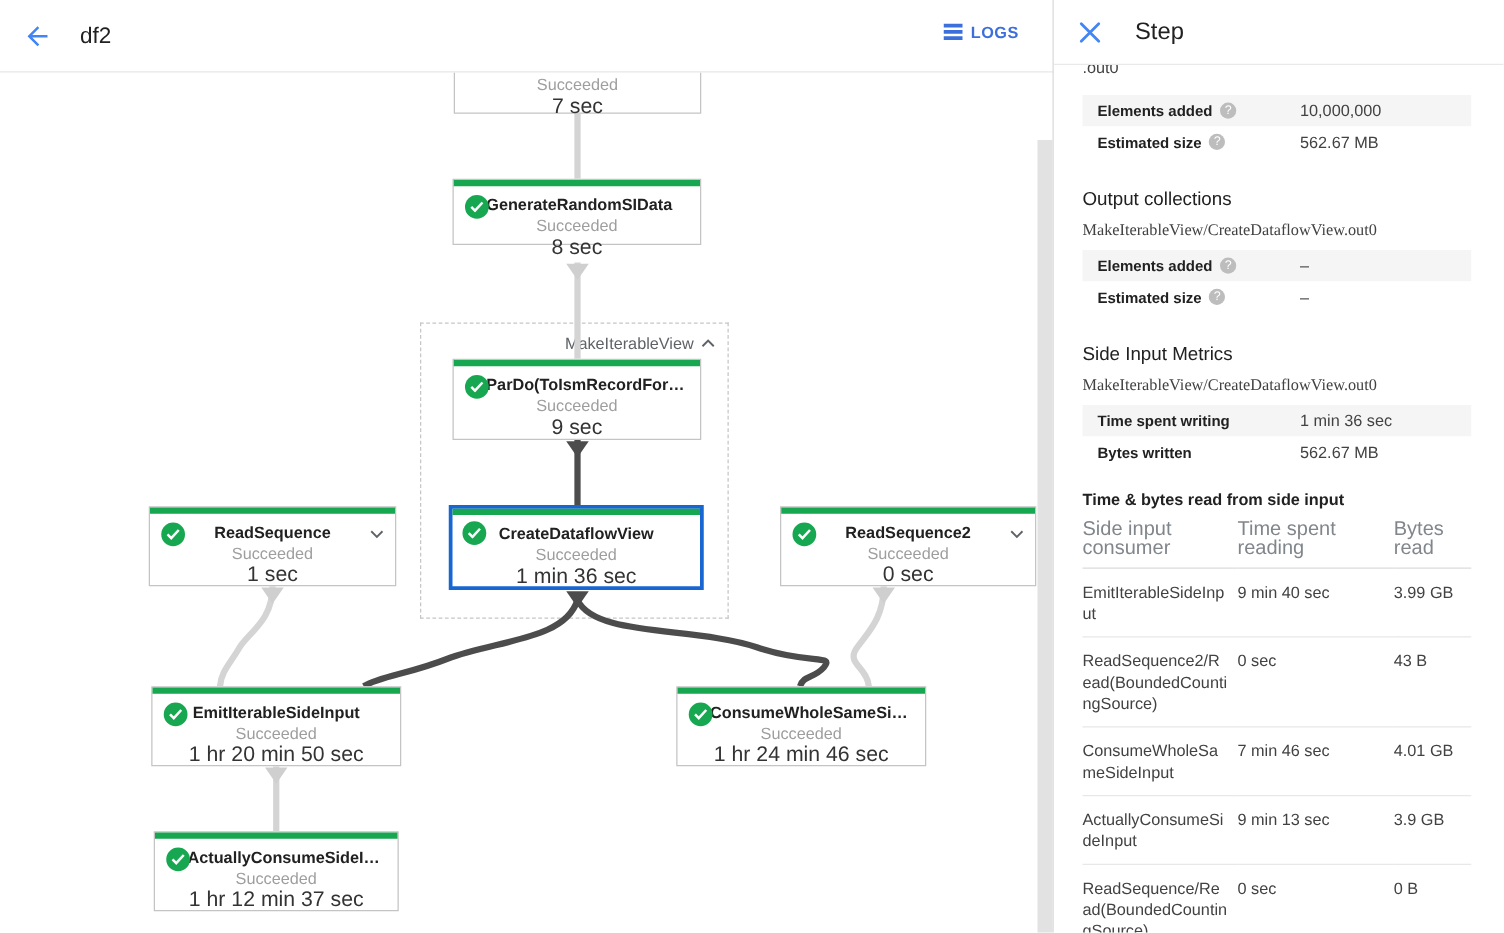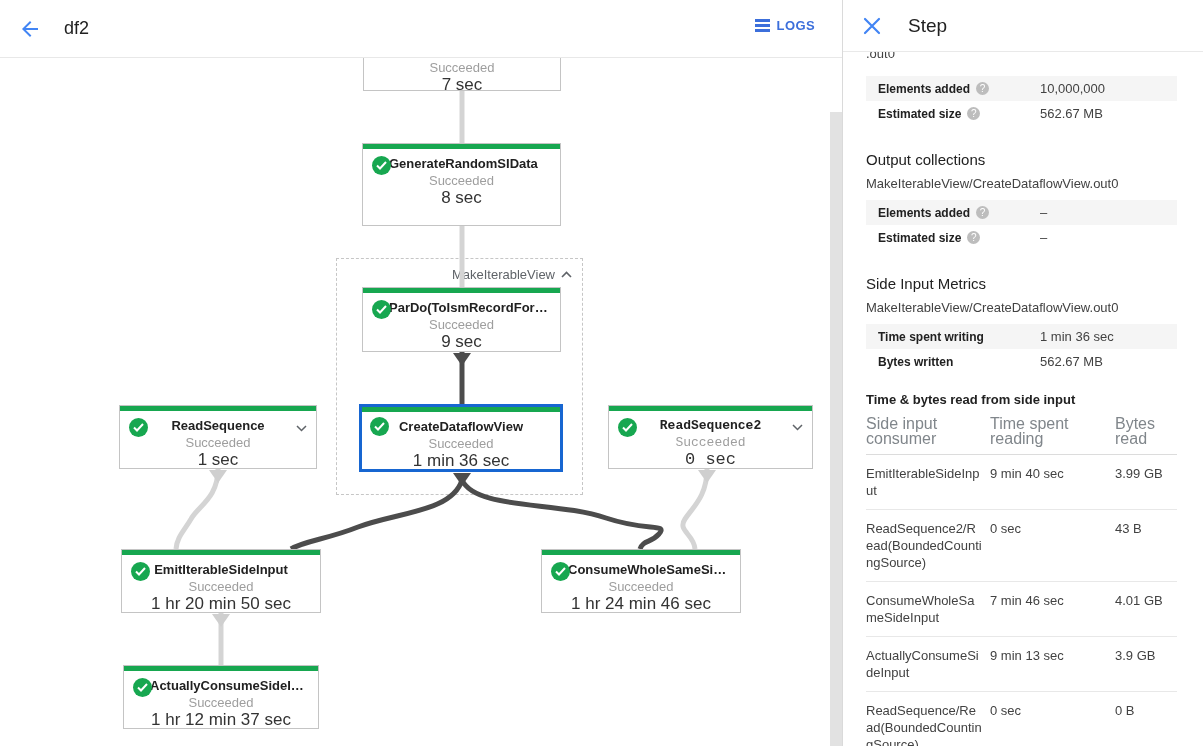--- a/index.html
+++ b/index.html
@@ -50,21 +50,21 @@
 
   .mrow { position:relative; height:25px; display:flex; align-items:center; font-size:12px; }
   .mrow.shaded { background:#f5f5f5; }
   .mlabel { font-weight:bold; color:#212121; margin-left:12px; }
   .help-icon { width:13px; height:13px; border-radius:50%; background:#bdbdbd; color:#fff; font-size:10px;
                line-height:13px; text-align:center; margin-left:6px; cursor:pointer; }
   .help-icon::after { content:"?"; }
   .mvalue { position:absolute; left:174px; font-size:13px; color:#424242; font-weight:normal; }
 
   .section-heading { font-size:15px; color:#212121; line-height:20px; margin-top:24px; }
-  .collection-name { font-size:13px; color:#424242; line-height:18px; margin-top:5px; margin-bottom:7px; }
+  .collection-name { font-size:13px; color:#424242; line-height:18px; margin-top:5px; margin-bottom:7px;font-family:Liberation Serif, serif; }
   .sub-heading { font-size:13px; font-weight:bold; color:#212121; line-height:18px; margin-top:17px; }
 
   .sitable { display:grid; grid-template-columns:124px 125px 1fr; margin-top:3px; }
   .sitable .th { font-size:16px; color:#80868b; padding:4px 8px 8px 0; border-bottom:1px solid #dcdcdc; line-height:15px; }
   .sitable .td { font-size:13px; color:#424242; padding:10px 8px 10px 0; border-bottom:1px solid #e8e8e8; line-height:17px; }
   .sitable .wrap { word-break:break-all; }
 </style>
 </head>
 <body>
 
@@ -98,21 +98,21 @@
     <polygon points="453,473 471,473 462,486" fill="#4c4c4c"></polygon>
   </svg>
 
   <div class="node" style="left:363px; top:20px; width:198px; height:71px;">
     <div class="nbar" style="background:#17a750"></div>
     <div style="height:33px"></div>
     <div class="nstatus">Succeeded</div>
     <div class="ndur">7 sec</div>
   </div>
 
-  <div class="node" style="left:362px; top:143px; width:199px; height:83px;">
+  <div class="node" style="left:362px; top:143px; width:199px; height:53px;">
     <div class="nbar" style="background:#17a750"></div>
     <span class="ncheck">
       <svg width="11" height="9" viewBox="0 0 11 9">
           <path d="M1 4.5 L4 7.5 L10 1" fill="none" stroke="#fff" stroke-width="2"></path>
         </svg>
       </span>
     <div class="ntitle">GenerateRandomSIData</div>
     <div class="nstatus">Succeeded</div>
     <div class="ndur">8 sec</div>
   </div>
@@ -150,21 +150,21 @@
       </span>
     <span class="nchevron">
       <svg width="11" height="7" viewBox="0 0 11 7">
           <path d="M1 1 L5.5 5.5 L10 1" fill="none" stroke="#5f6368" stroke-width="1.5"></path>
         </svg></span>
     <div class="ntitle">ReadSequence</div>
     <div class="nstatus">Succeeded</div>
     <div class="ndur">1 sec</div>
   </div>
 
-  <div class="node" style="left:608px; top:405px; width:205px; height:64px;font-family:Liberation Mono, monospace;">
+  <div class="node" style="left:624px; top:405px; width:205px; height:64px;">
     <div class="nbar" style="background:#17a750"></div>
     <span class="ncheck">
       <svg width="11" height="9" viewBox="0 0 11 9">
           <path d="M1 4.5 L4 7.5 L10 1" fill="none" stroke="#fff" stroke-width="2"></path>
         </svg>
       </span>
     <span class="nchevron">
       <svg width="11" height="7" viewBox="0 0 11 7">
           <path d="M1 1 L5.5 5.5 L10 1" fill="none" stroke="#5f6368" stroke-width="1.5"></path>
         </svg></span>

